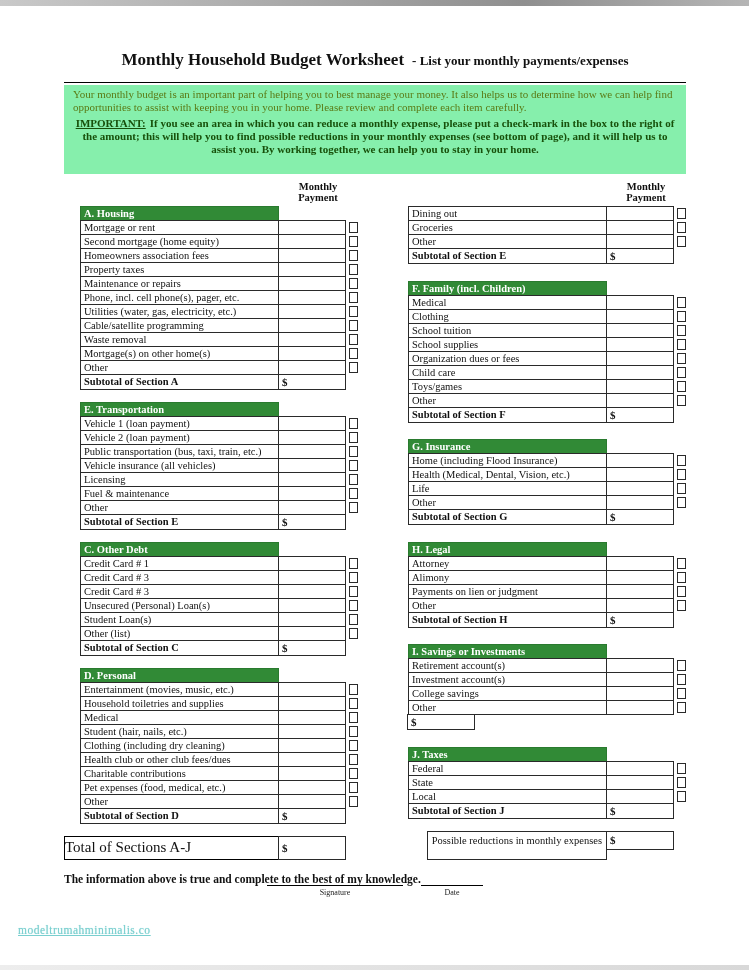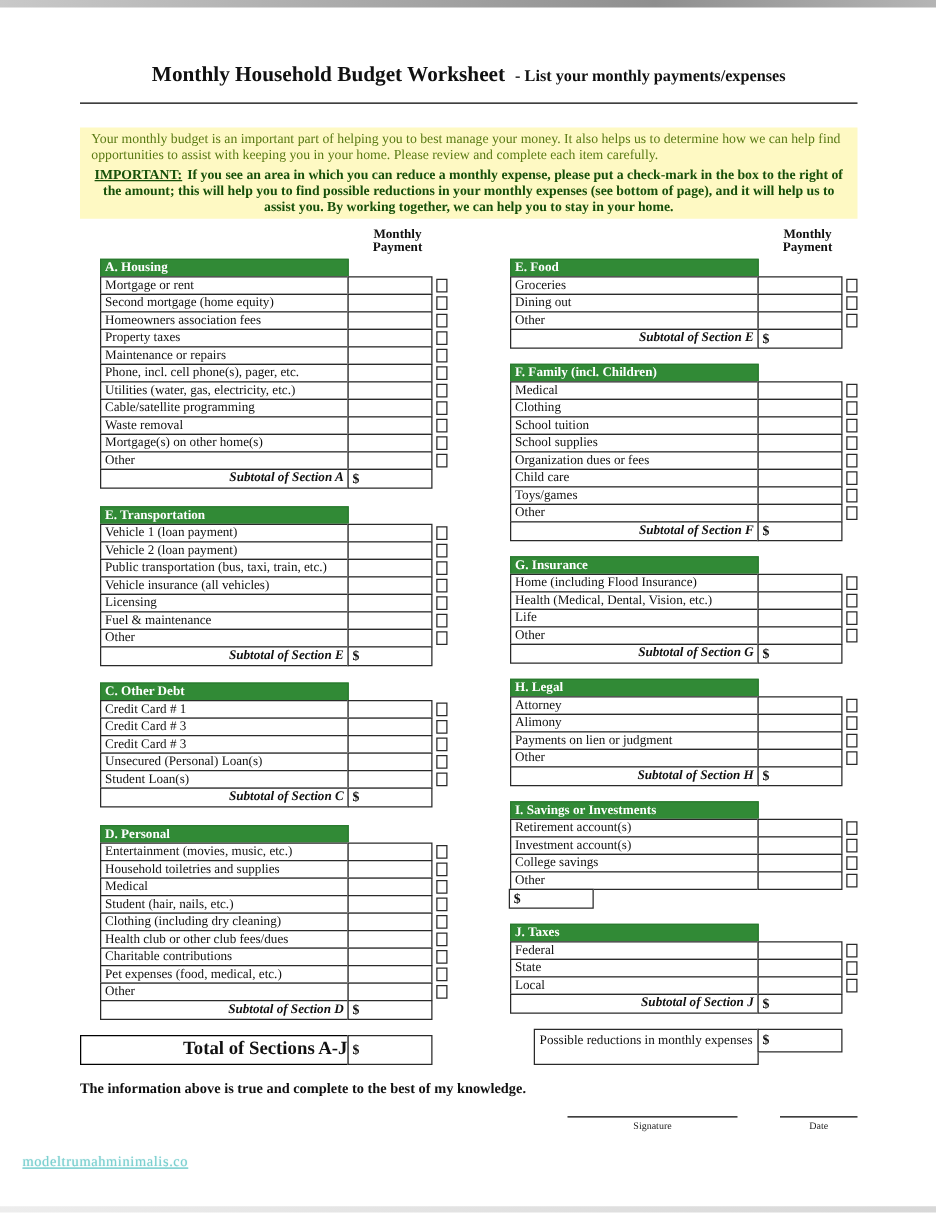--- a/index.html
+++ b/index.html
@@ -19,21 +19,21 @@
     background: linear-gradient(90deg, #ededed, #d8d8d8);
   }
   .content { position: absolute; left: 64px; top: 50px; width: 622px; }
 
   
   .title-line { text-align: center; border-bottom: 1.5px solid #000; padding-bottom: 12px; }
   .title { font-size: 17px; font-weight: bold; }
   .subtitle { font-size: 13px; font-weight: bold; margin-left: 4px; }
 
   
-  .notice { background: #fef9c3; margin-top: 19px; padding: 3px 9px 2px 9px; font-size: 11px; line-height: 13px; }
+  .notice { background: #86efac; margin-top: 2px; padding: 3px 9px 18px 9px; font-size: 11px; line-height: 13px; }
   .intro { color: #5a7a14; text-align: left; }
   .important { color: #17500a; font-weight: bold; text-align: center; margin-top: 3px; }
   .imp-label { text-decoration: underline; margin-right: 4px; }
 
   
   .cols { display: flex; gap: 34px; margin-top: 7px; align-items: stretch; }
   .col { flex: 1; display: flex; flex-direction: column; min-width: 0; }
   .pay-hdr { display: flex; justify-content: flex-end; margin-bottom: 3px; }
   .pay-hdr .ph { width: 80px; text-align: center; font-weight: bold; font-size: 10.5px; line-height: 11px; }
   .pay-hdr .ph span { display: block; }
@@ -44,42 +44,42 @@
   .row + .row { margin-top: -1px; }
   .cell { border: 1px solid #2a2a2a; background: #fff; }
   .cell.label { flex: 1; min-width: 0; font-size: 10.5px; line-height: 13px; padding: 0 3px; white-space: nowrap; overflow: hidden; }
   .cell.amt { width: 68px; margin-left: -1px; }
   .chk-col { width: 12px; display: flex; align-items: center; justify-content: flex-end; }
   .checkbox { width: 9px; height: 11px; border: 1px solid #2a2a2a; background: #fff; }
   .blank { border: none !important; background: transparent !important; }
 
   .green-header { background: #318a36; border-color: #2a7a2f; color: #fff; font-weight: bold; }
   .subtotal-row { height: 16px; }
-  .subtotal-label { text-align: right; font-weight: bold; font-style: italic; font-size: 11px; line-height: 14px; padding-right: 8px; }
+  .subtotal-label { text-align: left; font-weight: bold; font-size: 11px; line-height: 14px; padding-right: 8px; }
   .dollar { font-weight: bold; font-size: 11px; line-height: 14px; padding-left: 3px; }
 
   
   .bottom-box { display: flex; margin-top: 12px; }
   .total-box { height: 24px; }
   .total-box .total-label {
-    flex: 1; border: 1.5px solid #000; font-size: 15px; font-weight: bold;
-    text-align: right; line-height: 21px; white-space: nowrap; overflow: hidden;
+    flex: 1; border: 1.5px solid #000; font-size: 15px; font-weight: normal;
+    text-align: left; line-height: 21px; white-space: nowrap; overflow: hidden;
   }
   .total-box .cell.amt { height: 24px; line-height: 22px; }
   .reductions-box { height: 29px; align-self: flex-end; }
   .reductions-box .red-label {
     flex: 1; border: 1px solid #2a2a2a; font-size: 10.5px; line-height: 17px;
     padding: 0 4px; white-space: nowrap; overflow: hidden;
   }
   .reductions-box .cell.amt { height: 19px; line-height: 17px; }
 
   
   .footer { margin-top: 13px; }
   .statement { font-weight: bold; font-size: 11.5px; }
-  .sig-area { display: flex; justify-content: flex-end; gap: 34px; margin-top: 16px; }
+  .sig-area { display: flex; justify-content: center; gap: 18px; }
   .sig .line { border-bottom: 1px solid #000; width: 136px; height: 1px; }
   .sig.date .line { width: 62px; }
   .sig .lbl { font-size: 8px; color: #222; text-align: center; margin-top: 2px; }
 
   .watermark {
     position: absolute; left: 18px; top: 924px;
     font-size: 11.5px; color: #79cfcf; text-decoration: underline;
     text-shadow: 0 0 1px #a5dede; letter-spacing: 0.5px; cursor: pointer;
   }
 </style>
@@ -296,20 +296,27 @@
                 <div class="checkbox"></div>
               </div>
             </div>
             <div class="row item-row">
               <div class="cell label">Student Loan(s)</div>
               <div class="cell amt"></div>
               <div class="chk-col">
                 <div class="checkbox"></div>
               </div>
             </div>
+            <div class="row item-row">
+              <div class="cell label">Other (list)</div>
+              <div class="cell amt"></div>
+              <div class="chk-col">
+                <div class="checkbox"></div>
+              </div>
+            </div>
             <div class="row subtotal-row">
               <div class="cell label subtotal-label">Subtotal of Section C</div>
               <div class="cell amt dollar">$</div>
               <div class="chk-col blank"></div>
             </div>
           </div>
           <div class="section">
             <div class="row header-row">
               <div class="cell label green-header">D. Personal</div>
               <div class="cell amt blank"></div>
@@ -394,34 +401,29 @@
 
     <div class="col">
       <div class="pay-hdr">
         <div class="ph">
           <span>Monthly</span>
           <span>Payment</span>
         </div>
       </div>
       <div class="sections">
           <div class="section">
-            <div class="row header-row">
-              <div class="cell label green-header">E. Food</div>
-              <div class="cell amt blank"></div>
-              <div class="chk-col blank"></div>
+            <div class="row item-row">
+              <div class="cell label">Dining out</div>
+              <div class="cell amt"></div>
+              <div class="chk-col">
+                <div class="checkbox"></div>
+              </div>
             </div>
             <div class="row item-row">
               <div class="cell label">Groceries</div>
-              <div class="cell amt"></div>
-              <div class="chk-col">
-                <div class="checkbox"></div>
-              </div>
-            </div>
-            <div class="row item-row">
-              <div class="cell label">Dining out</div>
               <div class="cell amt"></div>
               <div class="chk-col">
                 <div class="checkbox"></div>
               </div>
             </div>
             <div class="row item-row">
               <div class="cell label">Other</div>
               <div class="cell amt"></div>
               <div class="chk-col">
                 <div class="checkbox"></div>

